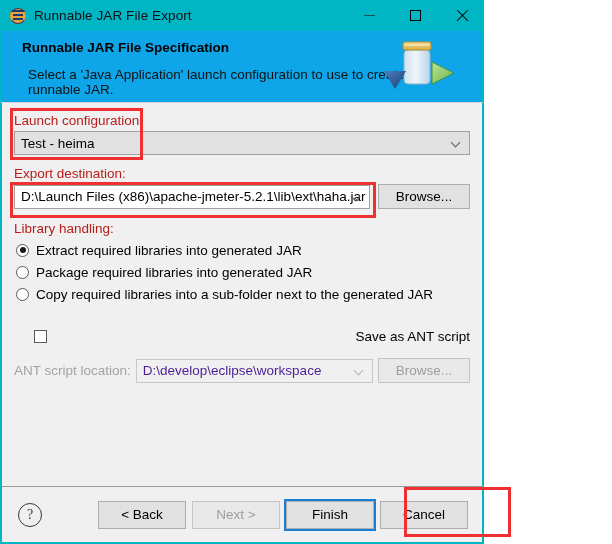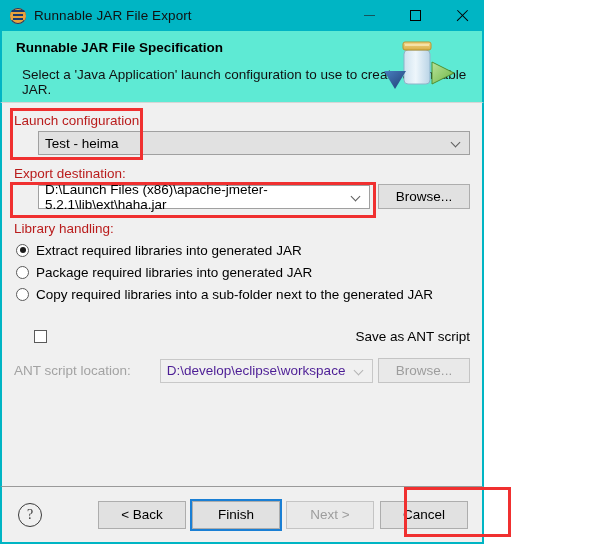--- a/index.html
+++ b/index.html
@@ -111,27 +111,27 @@
     height: 1.4px;
     background: #000;
   }
   .win-btn .close-glyph::before { transform: rotate(45deg); }
   .win-btn .close-glyph::after  { transform: rotate(-45deg); }
 
   
   .header {
     flex: none;
     height: 72px;
-    background: #5eead4;
+    background: #0ea5e9;
     border-left: 2px solid #00b5c4;
     border-right: 2px solid #00b5c4;
     border-bottom: 1px solid #d6d6d6;
     box-sizing: border-box;
     position: relative;
-    padding: 9px 14px 0 14px;
+    padding: 9px 14px 0 20px;
   }
   .header-title {
     font-size: 13.5px;
     font-weight: bold;
     color: #000;
     margin-bottom: 12px;
   }
   .header-sub {
     font-size: 13.5px;
     color: #111;
@@ -168,21 +168,20 @@
     height: 24px;
     border: 1px solid #a0a0a0;
     background: #e1e1e1;
     box-sizing: border-box;
     display: flex;
     align-items: center;
     position: relative;
     font-size: 13.5px;
     padding-left: 6px;
     color: #000;
-    margin-left: 24px;
   }
   .combo.white { background: #ffffff; }
   .combo .arrow {
     position: absolute;
     right: 9px;
     top: 50%;
     width: 8px;
     height: 8px;
     margin-top: -5px;
   }
@@ -431,22 +430,22 @@
         <span class="arrow"></span>
       </div>
       <div class="btn disabled" style="width:92px;height:25px;">Browse...</div>
     </div>
   </div>
 
   <div class="footer">
     <div class="help-icon">?</div>
     <div class="footer-buttons">
       <div class="btn">&lt; Back</div>
+      <div class="btn disabled">Next &gt;</div>
       <div class="btn focused">Finish</div>
-      <div class="btn disabled">Next &gt;</div>
       <div class="btn">Cancel</div>
     </div>
   </div>
 
   <div class="redbox" style="left:10px; top:108px; width:133px; height:52px;"></div>
   <div class="redbox" style="left:10px; top:182px; width:366px; height:36px;"></div>
   <div class="redbox" style="left:404px; top:487px; width:107px; height:50px;"></div>
 
 </div>
 

